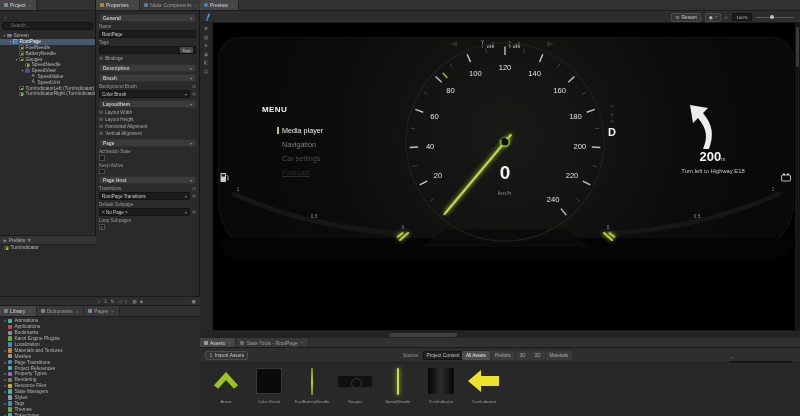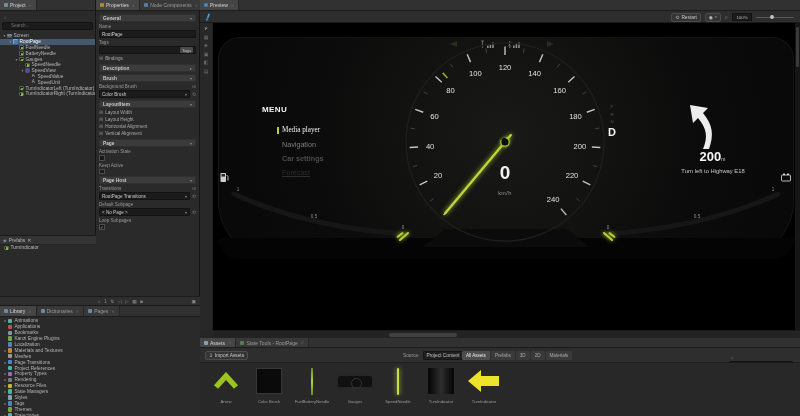--- a/index.html
+++ b/index.html
@@ -84,21 +84,21 @@
     background: radial-gradient(circle at 50% 44%, #191916 0%, #121211 34%, #0b0b0b 62%, #080808 100%);
     border-radius: 22px 22px 58px 58px; box-shadow: inset 0 0 0 1px #141414; }
   .cl-bottombar { position:absolute; left:0; right:0; top:201px; height:21px; background:#040404; border-radius:0 0 56px 56px; }
   .cl-hood { position:absolute; left:204px; width:168px; top:192px; height:18px; background:#0b0b0b; clip-path:polygon(0 100%,14% 0,86% 0,100% 100%); }
   .turn-arrow { position:absolute; top:4px; width:0; height:0; border-top:3.5px solid transparent; border-bottom:3.5px solid transparent; }
   .turn-arrow.left  { left:232px; border-right:7px solid #2c2c1c; }
   .turn-arrow.right { left:329px; border-left:7px solid #2c2c1c; }
   .menu-title { position:absolute; left:44px; top:68px; font-size:8px; font-weight:bold; color:#f2f2f2; letter-spacing:0.4px; }
   .menu-item { position:absolute; left:64px; font-size:7.2px; white-space:nowrap; }
   .menu-item .selbar { position:absolute; left:-5px; top:0.5px; width:1.6px; height:7px; background:#b5d333; }
-  .mi-selected { color:#f0f0f0;font-family:Liberation Serif, serif; }
+  .mi-selected { color:#f0f0f0; }
   .mi-dim { color:#7f7f7f; }
   .mi-dimmer { color:#4d4d4d; }
   .mi-faint { color:#2e2e2e; }
   .gear-col { position:absolute; left:388px; top:66px; width:12px; text-align:center; }
   .gear-opt { font-size:4.4px; color:#4f4f4f; line-height:7.5px; }
   .gear-opt.sel { font-size:11px; color:#f5f5f5; font-weight:bold; line-height:13px; }
   .nav-dist { position:absolute; left:437px; top:112px; width:115px; text-align:center; color:#f5f5f5; font-size:13px; font-weight:bold; }
   .nav-dist .unit { font-size:5px; font-weight:normal; color:#cfcfcf; }
   .nav-instr { position:absolute; left:415px; top:131px; width:160px; text-align:center; color:#c9c9c9; font-size:5.8px; }
   .needle-tip { position:absolute; width:8px; height:1.8px; background:#b5d333; border-radius:1px; filter:drop-shadow(0 0 2px #b5d333); }
@@ -516,21 +516,21 @@
       <rect x="7" y="5.5" width="1.6" height="2.5" fill="#8a8a8a"></rect>
       <rect x="9.6" y="4" width="1.6" height="4" fill="#8a8a8a"></rect>
       <rect x="12.2" y="2.5" width="1.6" height="5.5" fill="#8a8a8a"></rect>
     </svg>
     <div class="turn-arrow right"></div>
 
     <div class="menu-title">MENU</div>
     <div id="cluster-menu">
         <div class="menu-item mi-selected" style="top: 89px;"><span class="selbar"></span><span>Media player</span></div>
         <div class="menu-item mi-dim" style="top: 103px;"><span>Navigation</span></div>
-        <div class="menu-item mi-dimmer" style="top: 117px; font-weight: bold;"><span>Car settings</span></div>
+        <div class="menu-item mi-dimmer" style="top: 117px;"><span>Car settings</span></div>
         <div class="menu-item mi-faint" style="top: 131px; text-decoration: underline;"><span>Forecast</span></div>
       </div>
 
     <svg id="speedo" class="abs" style="left:182px;top:0" width="210" height="215" viewBox="0 0 210 215">
         <circle cx="105" cy="105" r="99" fill="none" stroke="#1e1e1c" stroke-width="1.4"></circle>
         <line x1="49.077477957271064" y1="171.64586655135108" x2="43.61378327493548" y2="178.1572443178624" stroke="#c2c2c2" stroke-width="1.4"></line>
         <line x1="33.6181744923186" y1="161.44142970541165" x2="30.088304000180514" y2="164.23248941611882" stroke="#4e4e4e" stroke-width="0.8"></line>
         <line x1="27.253960291863137" y1="144.04552867744022" x2="19.658082849114123" y2="147.86032170914413" stroke="#c2c2c2" stroke-width="1.4"></line>
         <line x1="17.100749807694783" y1="128.5525331043294" x2="12.754083589393971" y2="129.71721880729075" stroke="#4e4e4e" stroke-width="0.8"></line>
         <line x1="18.147190230399673" y1="110.05860011521139" x2="9.661570885093894" y2="110.55283116095043" stroke="#c2c2c2" stroke-width="1.4"></line>

